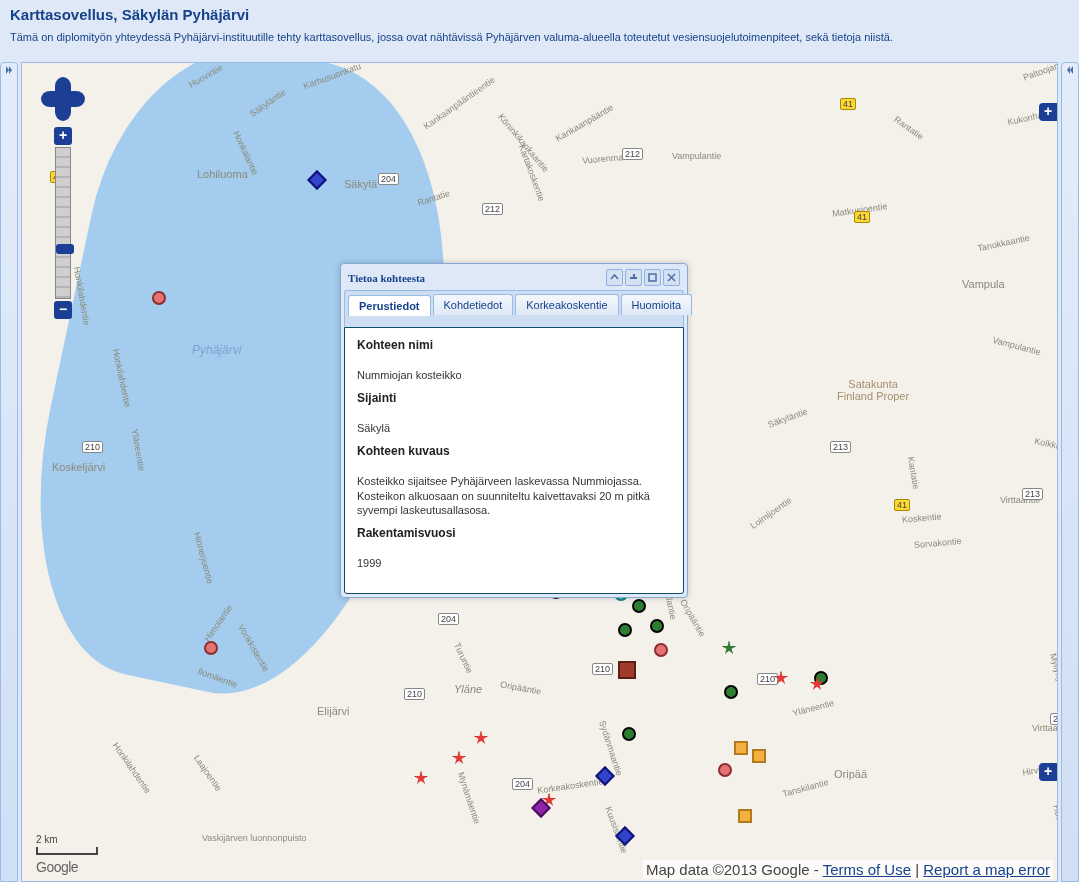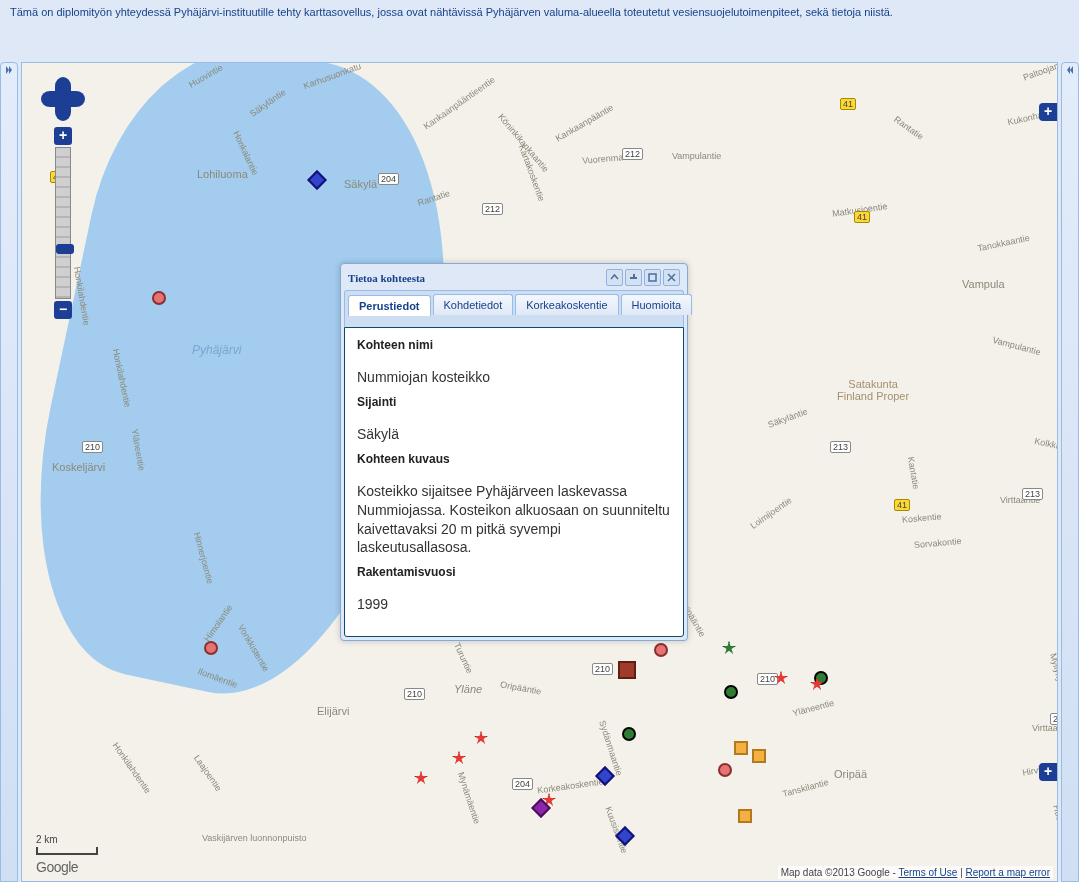--- a/index.html
+++ b/index.html
@@ -191,21 +191,21 @@
     left: 14px; bottom: 6px;
     font-family: Arial, sans-serif;
     font-size: 14px;
     color: rgba(0,0,0,0.6);
     letter-spacing: -0.5px;
   }
 
   .attrib {
     position: absolute;
     right: 4px; bottom: 2px;
-    font-size: 10px;
+    font-size: 15px;
     color: #444;
     background: rgba(255,255,255,0.7);
     padding: 1px 3px;
   }
   .attrib a { color: #15428b; text-decoration: underline; cursor: pointer; }
 
   
   .side-plus {
     position: absolute;
     right: 0;
@@ -296,29 +296,30 @@
     border-radius: 0 0 3px 3px;
   }
   .tab-body h4 {
     margin: 6px 0 6px 0;
     font-size: 12px;
     color: #222;
   }
   .tab-body h4:first-child { margin-top: 0; }
   .tab-body p {
     margin: 16px 0 8px 0;
-    font-size: 14px;
+    font-size: 11px;
     color: #333;
     line-height: 1.35;
   }
 </style>
 </head>
 <body>
 
 <div class="header-area">
+  <h1 class="app-title">Karttasovellus, Säkylän Pyhäjärvi</h1>
   <p class="app-desc">Tämä on diplomityön yhteydessä Pyhäjärvi-instituutille tehty karttasovellus, jossa ovat nähtävissä Pyhäjärven valuma-alueella toteutetut vesiensuojelutoimenpiteet, sekä tietoja niistä.</p>
 </div>
 
 <div class="main-row">
 
   <div class="collap-bar">
     <span>
       <svg width="10" height="10" viewBox="0 0 10 10">
           <path d="M2 1 L2 9 L5 5 Z M5 1 L5 9 L8 5 Z" fill="#4a6ea9"></path>
         </svg>

